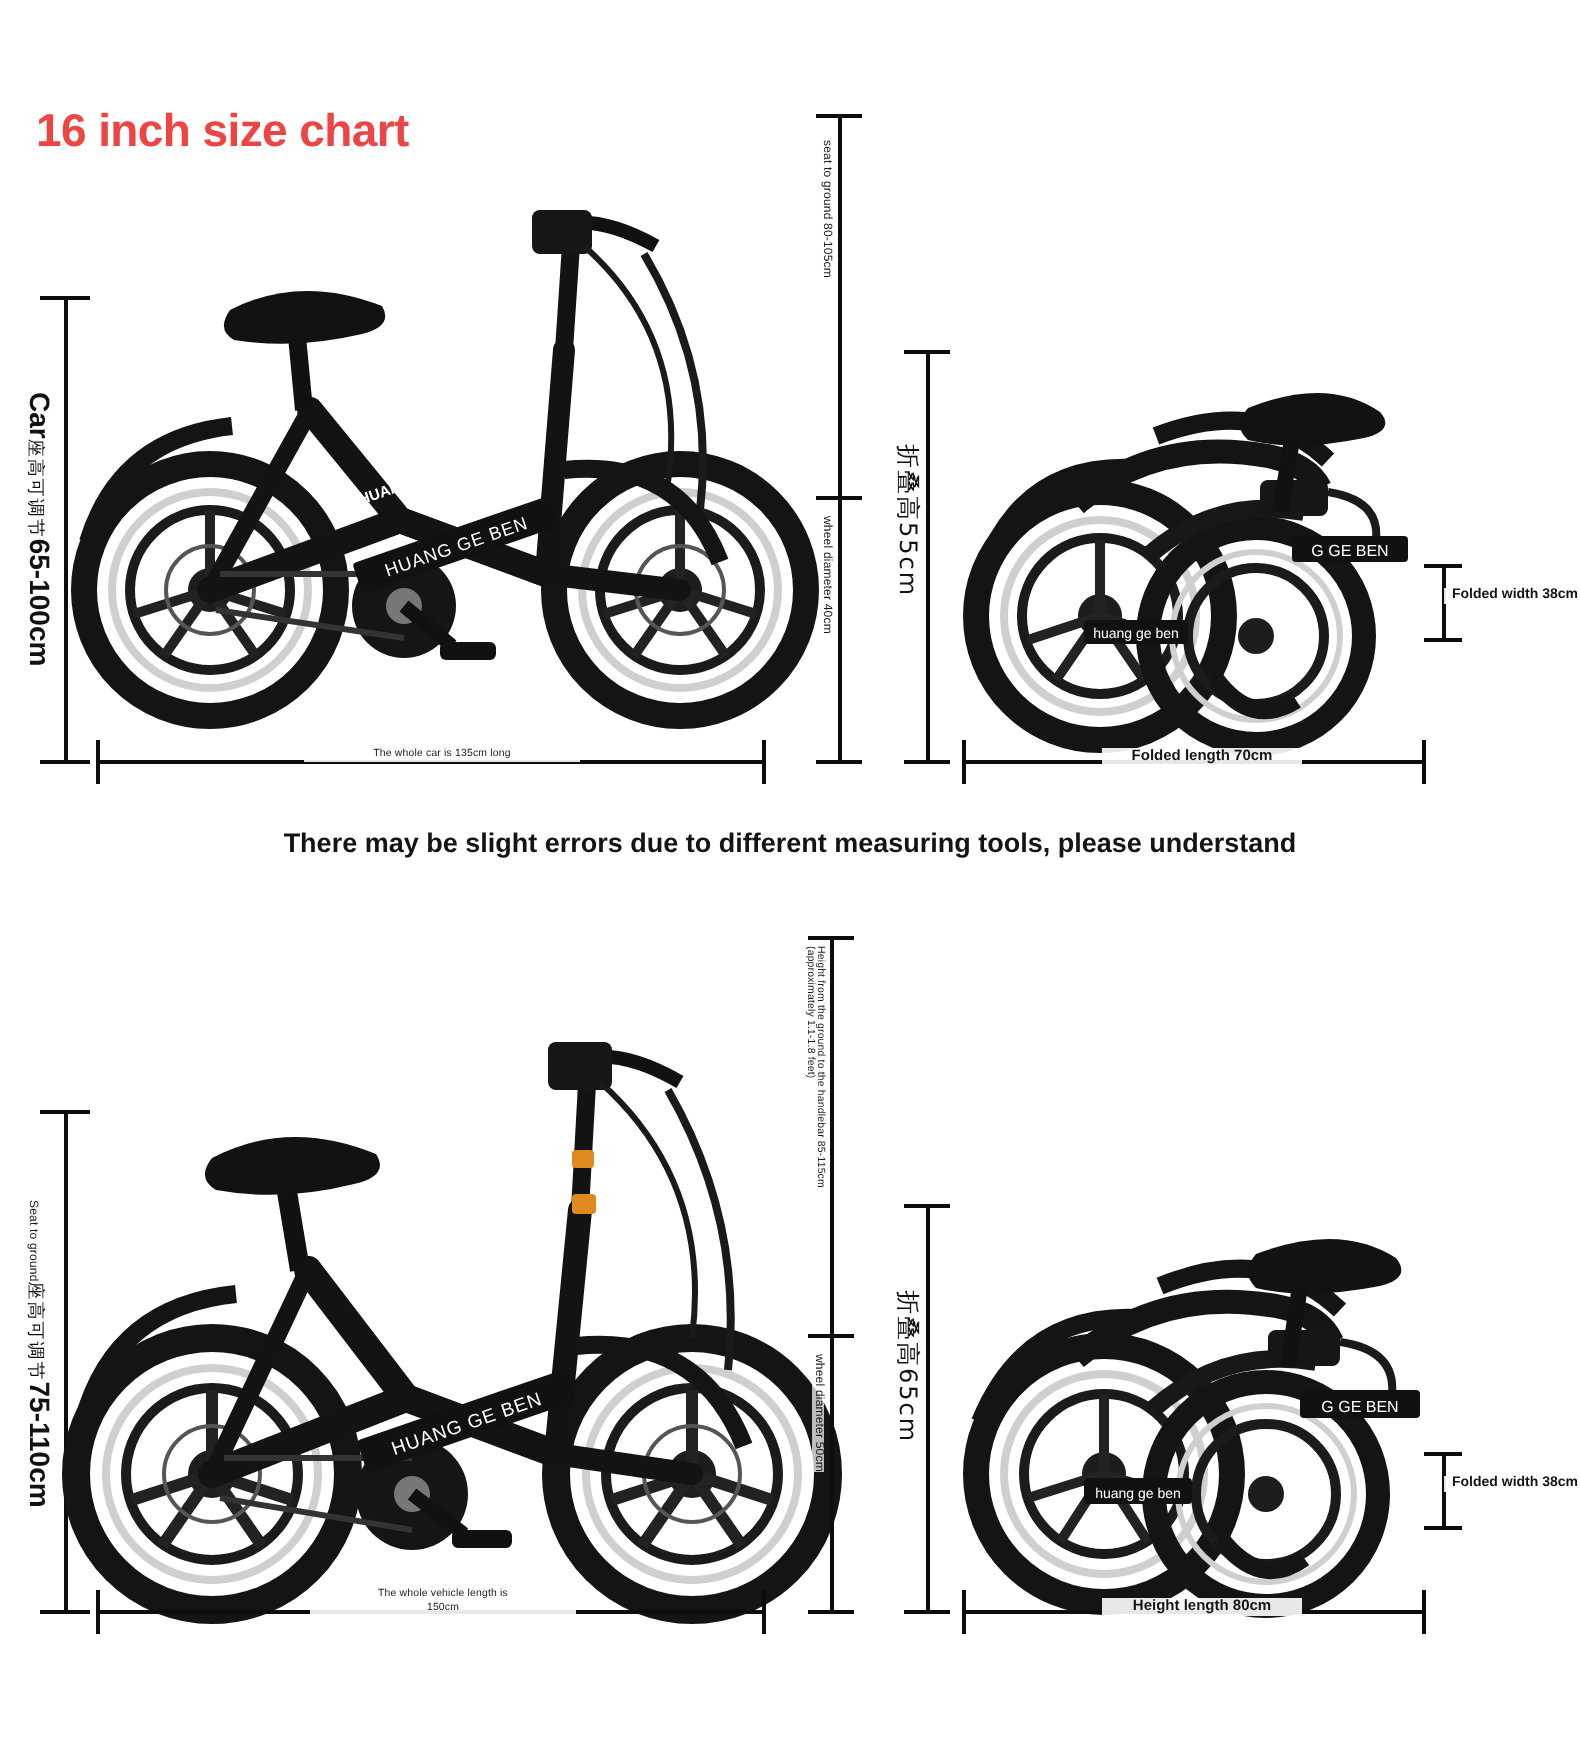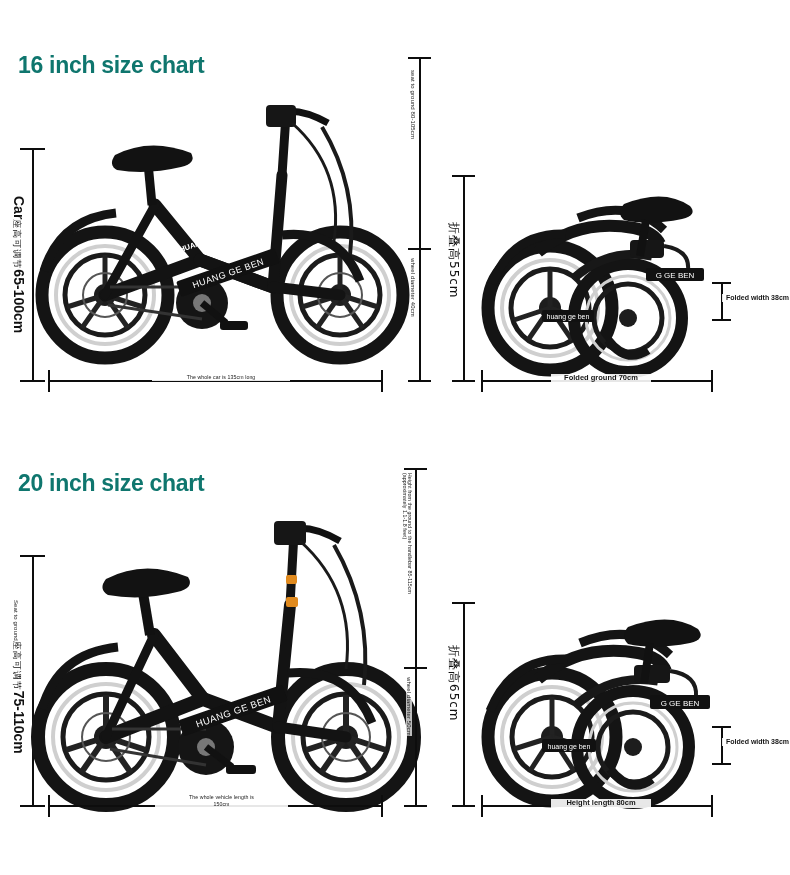--- a/index.html
+++ b/index.html
@@ -7,21 +7,21 @@
     width:790px;height:875px;position:relative;overflow:hidden;
     font-family:"Liberation Sans","DejaVu Sans",sans-serif;
     color:#111;
   }
   .section{position:absolute;left:0;width:790px;}
   #sec-16{top:0;height:445px;}
   #sec-20{top:445px;height:430px;}
 
   .heading{
     position:absolute;font-weight:bold;font-size:23px;letter-spacing:-0.3px;
-    color:#0f766e;white-space:nowrap;
+    color:#ef4444;white-space:nowrap;
   }
   #h16{left:18px;top:52px;}
   #h20{left:18px;top:25px;}
 
   .disclaimer{
     position:absolute;width:790px;text-align:center;
     font-weight:bold;font-size:13.5px;color:#141414;white-space:nowrap;
   }
   #d1{top:414px;}
 
@@ -199,27 +199,27 @@
   </div>
 
   <div class="vline" style="left:721px;top:282px;height:37px;"></div>
   <div class="vcap" style="left:712px;top:282px;width:19px;"></div>
   <div class="vcap" style="left:712px;top:319px;width:19px;"></div>
   <div class="hlabel small" style="left:722px;top:294px;font-size:7px;">Folded width 38cm</div>
 
   <div class="hline" style="left:481px;top:380px;width:230px;"></div>
   <div class="hcap" style="left:481px;top:370px;height:22px;"></div>
   <div class="hcap" style="left:711px;top:370px;height:22px;"></div>
-  <div class="hlabel small" style="left:551px;top:374px;width:92px;font-size:7.5px;">Folded ground 70cm</div>
-
+  <div class="hlabel small" style="left:551px;top:374px;width:92px;font-size:7.5px;">Folded length 70cm</div>
+
+  <div class="disclaimer" id="d1">There may be slight errors due to different measuring tools, please understand</div>
 </div>
 
 <div class="section" id="sec-20">
 
-  <div class="heading" id="h20">20 inch size chart</div>
 
   <div class="vline" style="left:32px;top:110px;height:250px;"></div>
   <div class="vcap" style="left:20px;top:110px;width:25px;"></div>
   <div class="vcap" style="left:20px;top:360px;width:25px;"></div>
   <div class="stacklabel" style="left:28px;top:155px;">
     <span class="tiny" style="font-size:6px;">Seat to ground</span><span class="cjk" style="font-size:9px;">座高可调节</span><span class="bigleft">75-110cm</span>
   </div>
 
   <div class="bike" style="left:28px;top:30px;">
     <svg width="390" height="340" viewBox="0 0 390 340" aria-hidden="true">

